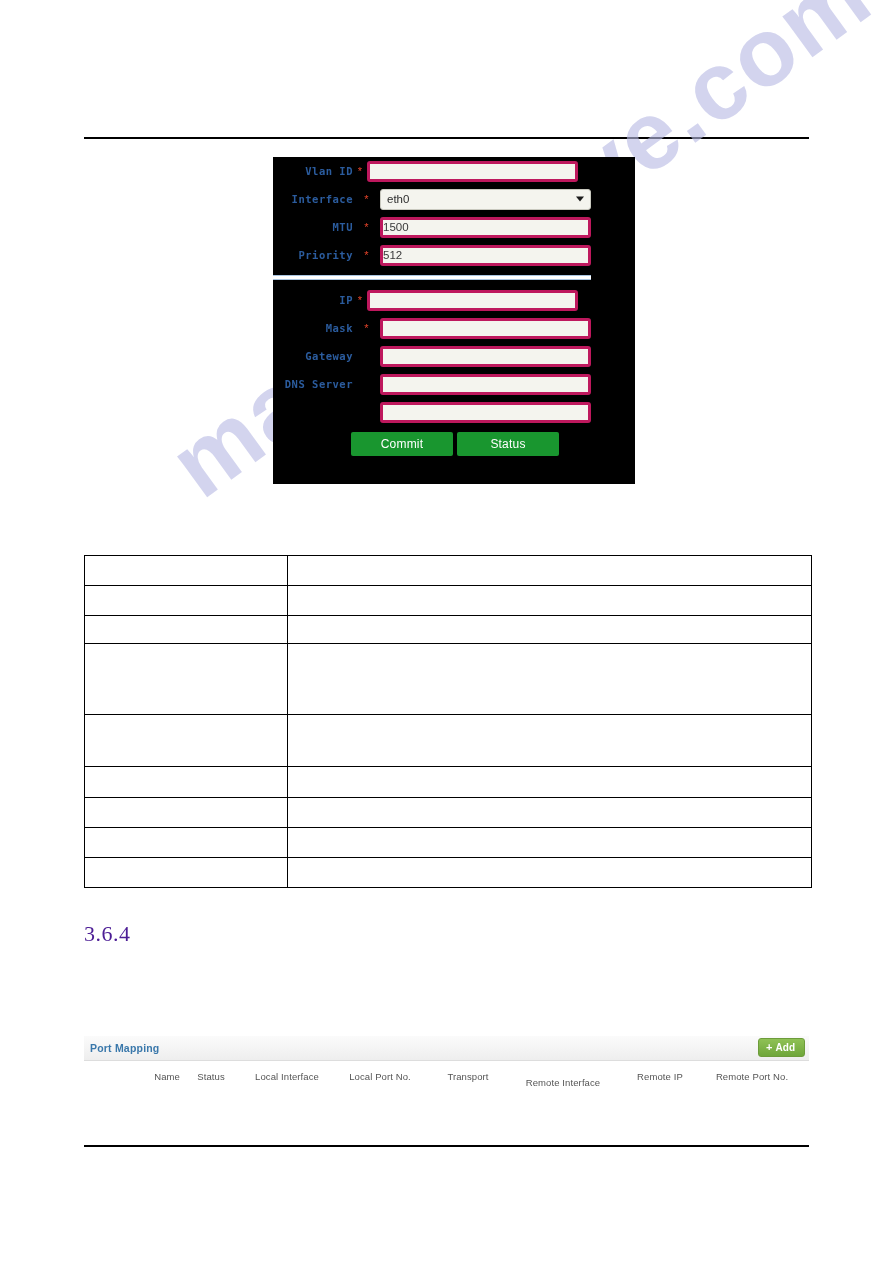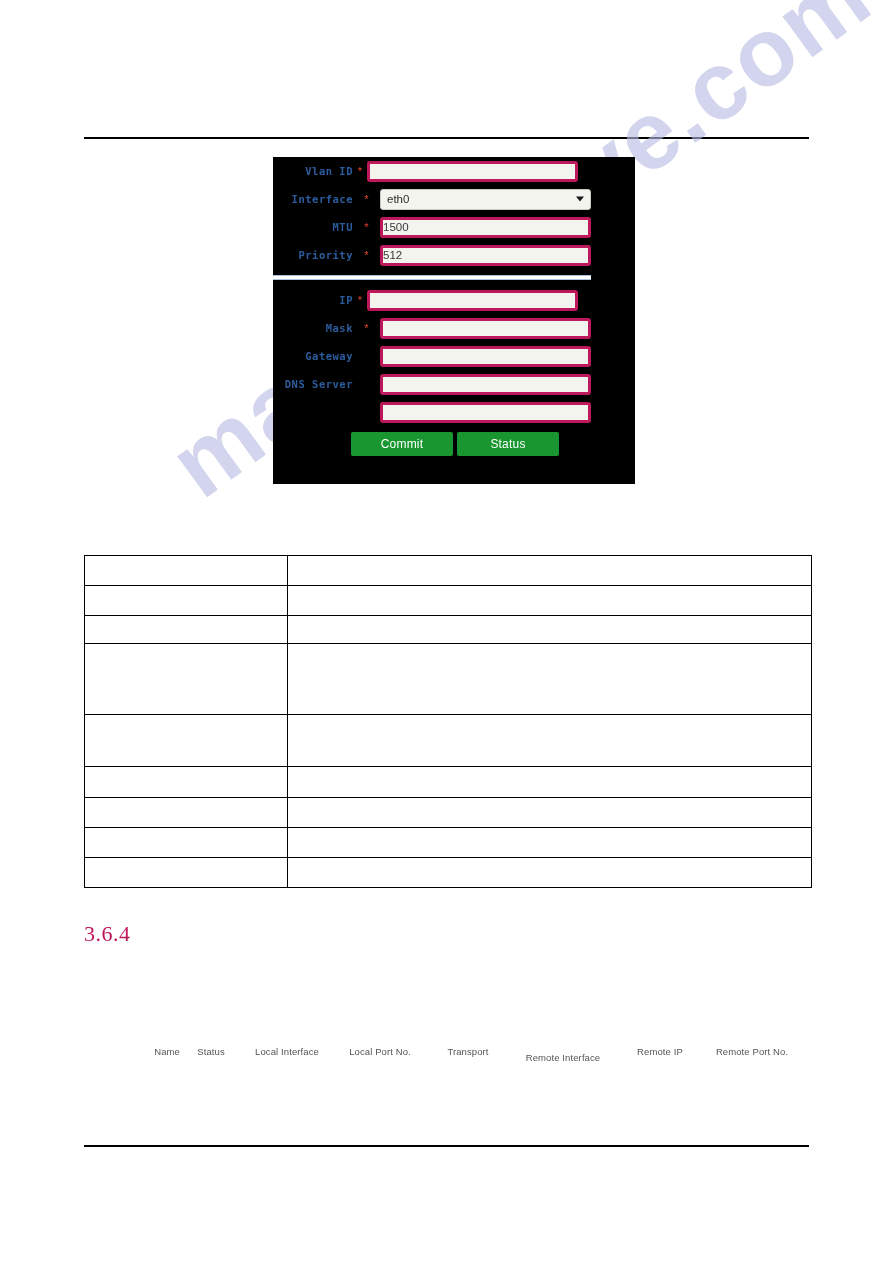--- a/index.html
+++ b/index.html
@@ -187,21 +187,21 @@
   .spec-table td.c1 { width: 202px; }
   .spec-table td.c2 { width: 523px; }
 
   
   .section-heading {
     position: absolute;
     left: 84px;
     top: 921px;
     font-family: "Liberation Serif", serif;
     font-size: 22px;
-    color: #be185d;
+    color: #4c1d95;
     letter-spacing: .5px;
   }
 
   
   .pm-widget {
     position: absolute;
     left: 84px;
     top: 1036px;
     width: 725px;
     background: #ffffff;
@@ -376,20 +376,27 @@
       <tr style="height: 30px;">
         <td class="c1"></td>
         <td class="c2"></td>
       </tr>
     </tbody>
 </table>
 
 <div class="section-heading">3.6.4</div>
 
 <div class="pm-widget">
+  <div class="pm-header">
+    <div class="pm-title">Port Mapping</div>
+    <div class="pm-add">
+      <span class="plus">+</span>
+      <span>Add</span>
+    </div>
+  </div>
   <div class="pm-colrow" id="pm-colrow">
       <div class="pm-col w0">Name</div>
       <div class="pm-col w1">Status</div>
       <div class="pm-col w2">Local Interface</div>
       <div class="pm-col w3">Local Port No.</div>
       <div class="pm-col w4">Transport</div>
       <div class="pm-col w5">Remote Interface</div>
       <div class="pm-col w6">Remote IP</div>
       <div class="pm-col w7">Remote Port No.</div>
     </div>

